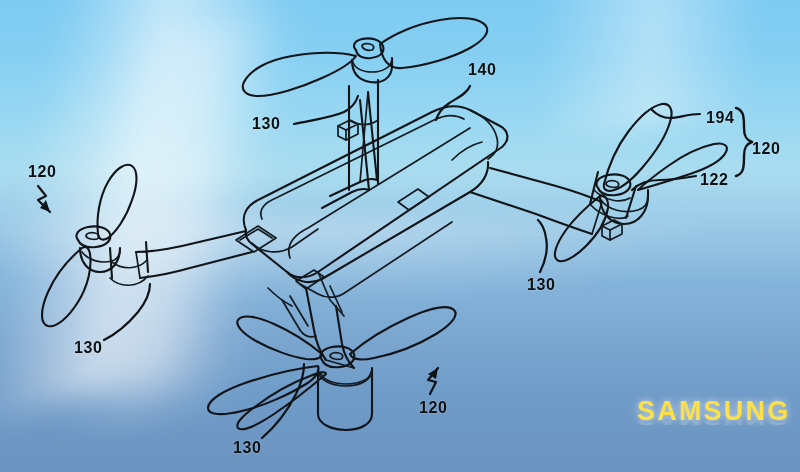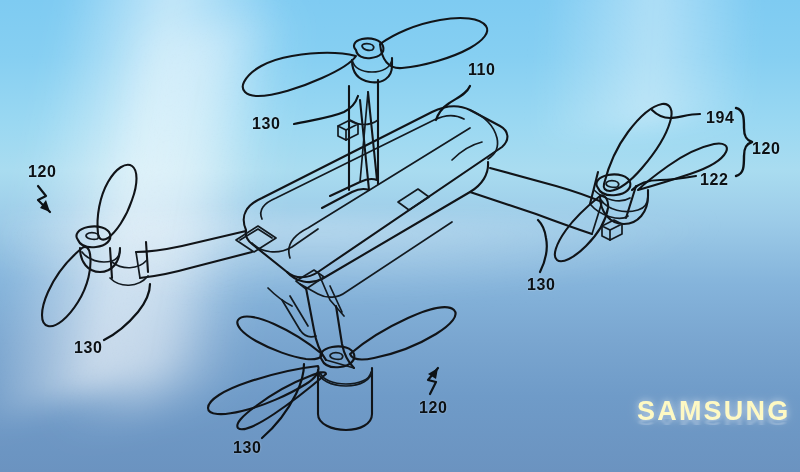--- a/index.html
+++ b/index.html
@@ -114,21 +114,21 @@
     left: 637px;
     top: 398px;
     width: 150px;
     height: 50px;
   }
   #samsung-word {
     position: absolute;
     left: 0; top: 0;
     width: 150px;
     text-align: center;
-    color: #fef9c3;
+    color: #fde047;
     font-family: "Liberation Sans", sans-serif;
     font-weight: bold;
     font-size: 27px;
     letter-spacing: 2.2px;
     line-height: 1;
     text-shadow: 0 0 7px rgba(255,255,255,0.55), 0 0 16px rgba(255,255,255,0.25);
   }
   #samsung-reflection {
     position: absolute;
     left: 0; top: 29px;
@@ -322,21 +322,21 @@
       <polygon class="arrowhead" points="50,212 40,208 46,200"></polygon>
     </g>
     <g>
       <path class="lead" d="M430,394 L436,382 L428,380 L438,368"></path>
       <polygon class="arrowhead" points="438,368 436,379 428,374"></polygon>
     </g>
 
   </svg>
   </div>
 
-  <div class="numeral" style="left:468px; top:62px;">110</div>
+  <div class="numeral" style="left:468px; top:62px;">140</div>
 
   <div class="numeral" style="left:252px; top:116px;">130</div>
 
   <div class="numeral" style="left:706px; top:110px;">194</div>
 
   <div class="numeral" style="left:700px; top:172px;">122</div>
 
   <div class="numeral" style="left:752px; top:141px;">120</div>
 
   <div class="numeral" style="left:28px; top:164px;">120</div>

